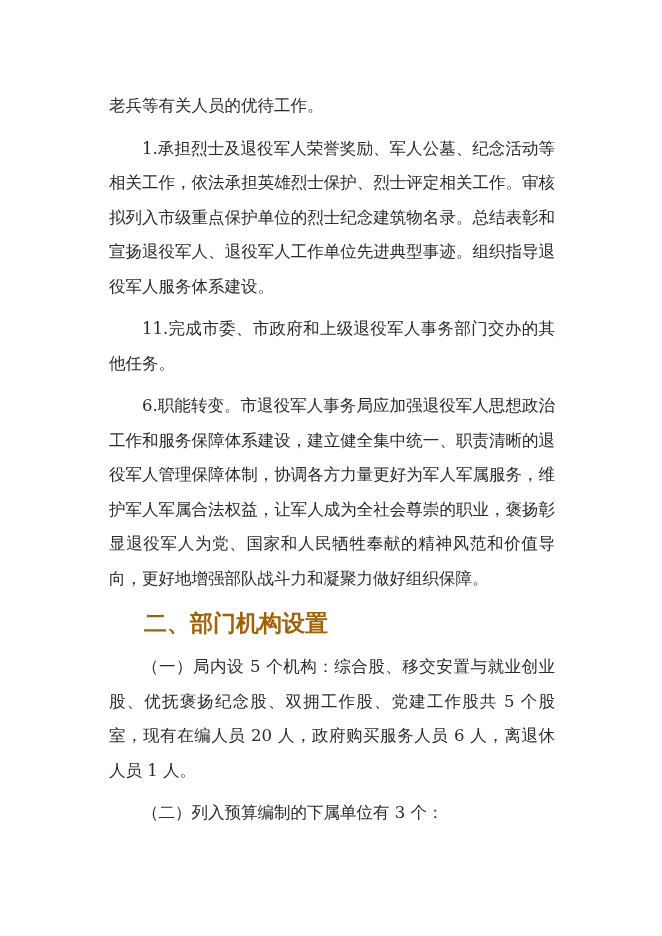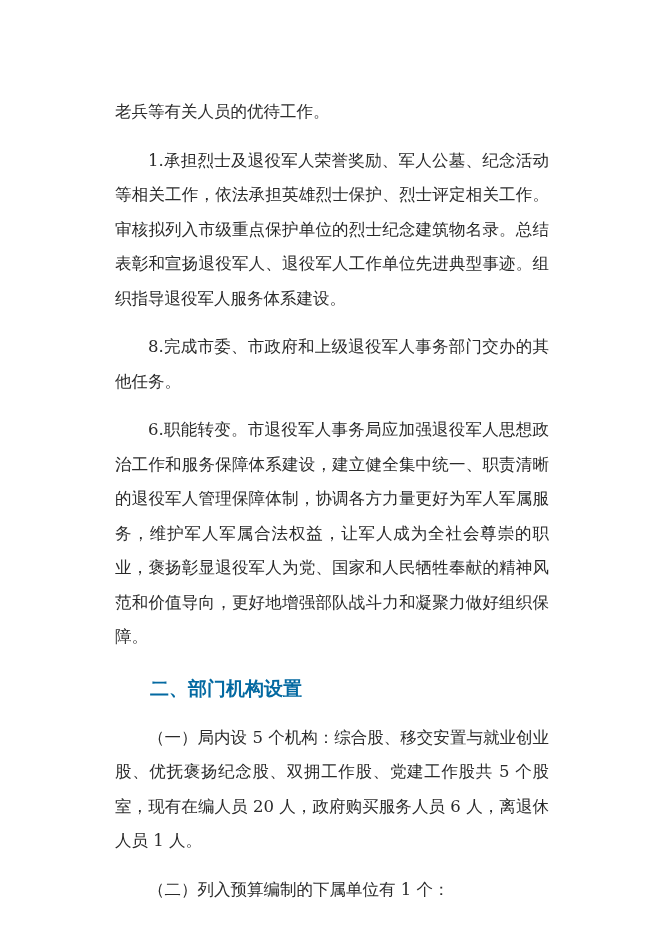--- a/index.html
+++ b/index.html
@@ -3,32 +3,32 @@
 <meta charset="utf-8">
 <style>
   html, body { margin: 0; padding: 0; background: #ffffff; }
   body { width: 662px; height: 936px; position: relative; overflow: hidden; }
   .page {
     position: absolute; left: 101px; top: 81px; width: 462px;
     font-family: "DejaVu Serif", "Liberation Serif", serif;
     font-size: 16.5px; line-height: 34.5px; color: #2a2a2a;
     text-align: justify; text-justify: inter-character;
   }
-  .page p { margin: 14px; }
+  .page p { margin: 8px; }
   .indent { text-indent: 33px; }
   .heading {
     font-family: "DejaVu Sans", "Liberation Sans", sans-serif;
-    font-weight: bold; font-size: 19px; color: #0369a1;
+    font-weight: bold; font-size: 23px; color: #a16207;
     text-indent: 35px; line-height: 38px; margin-top: 1px !important;
   }
 </style>
 </head>
 <body>
 
 <div class="page">
   <p>老兵等有关人员的优待工作。</p>
   <p class="indent">1.承担烈士及退役军人荣誉奖励、军人公墓、纪念活动等相关工作，依法承担英雄烈士保护、烈士评定相关工作。审核拟列入市级重点保护单位的烈士纪念建筑物名录。总结表彰和宣扬退役军人、退役军人工作单位先进典型事迹。组织指导退役军人服务体系建设。</p>
-  <p class="indent">8.完成市委、市政府和上级退役军人事务部门交办的其他任务。</p>
+  <p class="indent">11.完成市委、市政府和上级退役军人事务部门交办的其他任务。</p>
   <p class="indent">6.职能转变。市退役军人事务局应加强退役军人思想政治工作和服务保障体系建设，建立健全集中统一、职责清晰的退役军人管理保障体制，协调各方力量更好为军人军属服务，维护军人军属合法权益，让军人成为全社会尊崇的职业，褒扬彰显退役军人为党、国家和人民牺牲奉献的精神风范和价值导向，更好地增强部队战斗力和凝聚力做好组织保障。</p>
   <p class="heading">二、部门机构设置</p>
   <p class="indent">（一）局内设 5 个机构：综合股、移交安置与就业创业股、优抚褒扬纪念股、双拥工作股、党建工作股共 5 个股室，现有在编人员 20 人，政府购买服务人员 6 人，离退休人员 1 人。</p>
-  <p class="indent">（二）列入预算编制的下属单位有 1 个：</p>
+  <p class="indent">（二）列入预算编制的下属单位有 3 个：</p>
 </div>
 
 </body></html>

